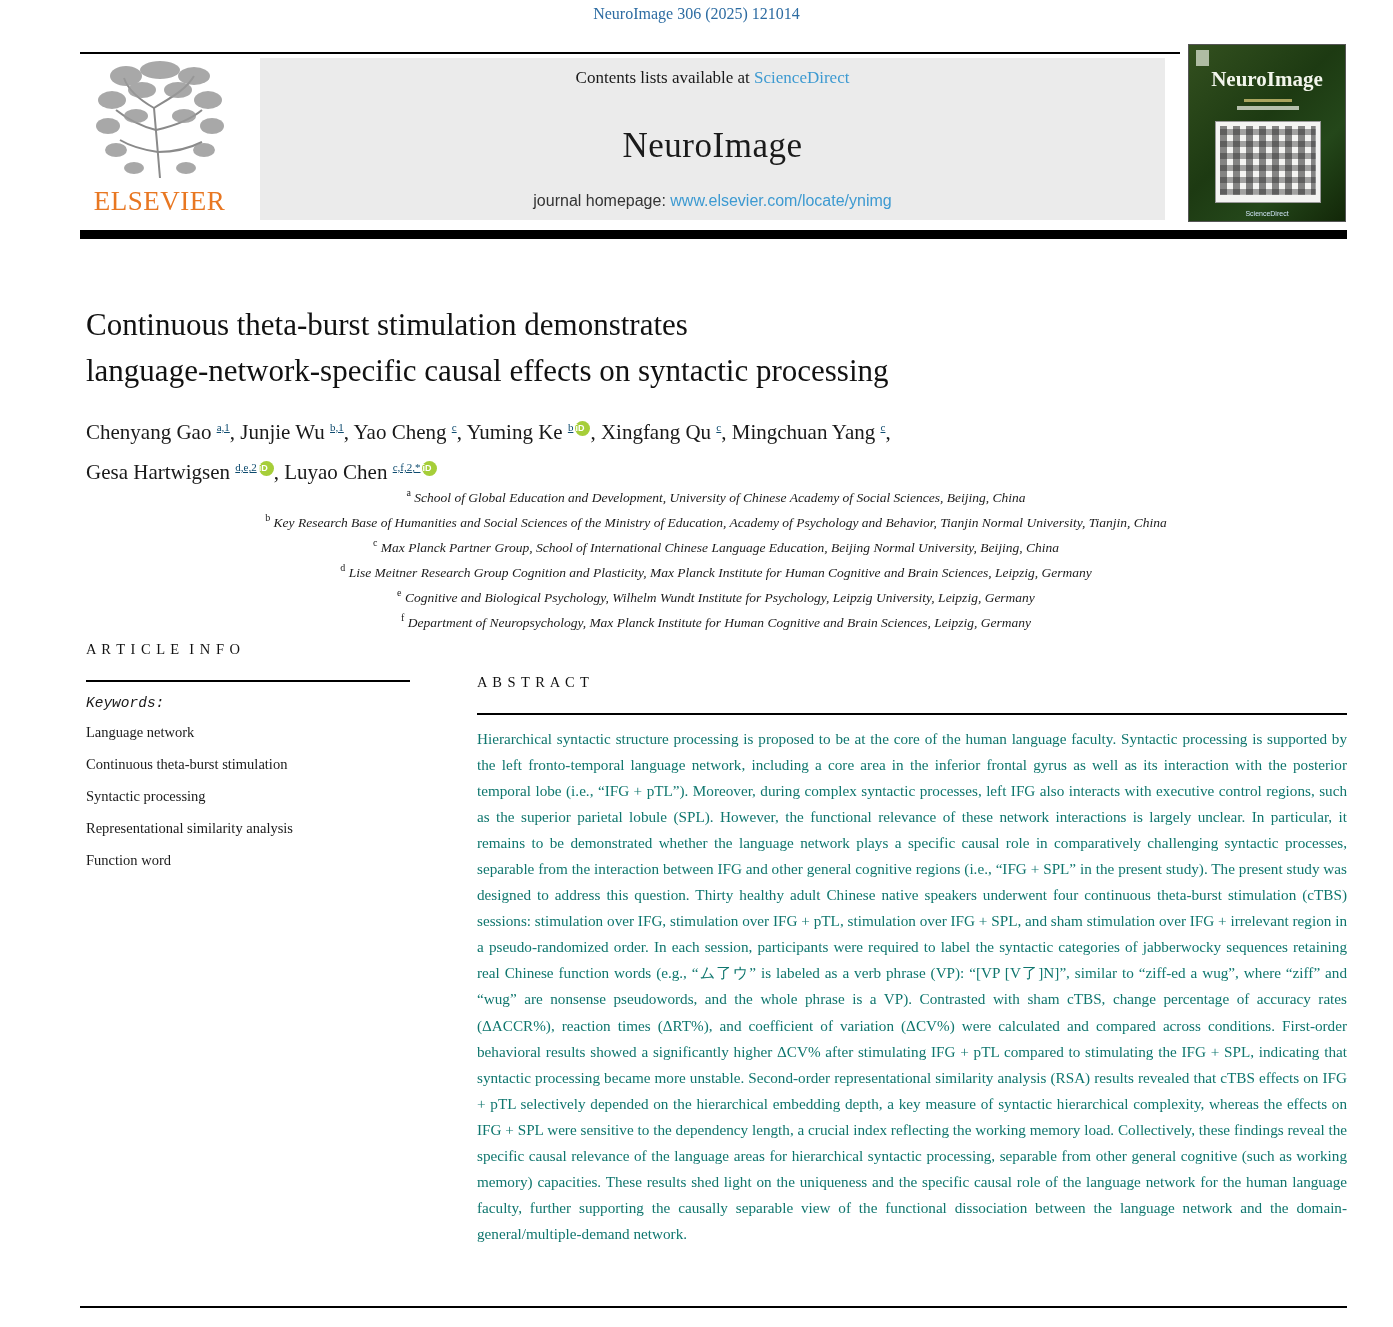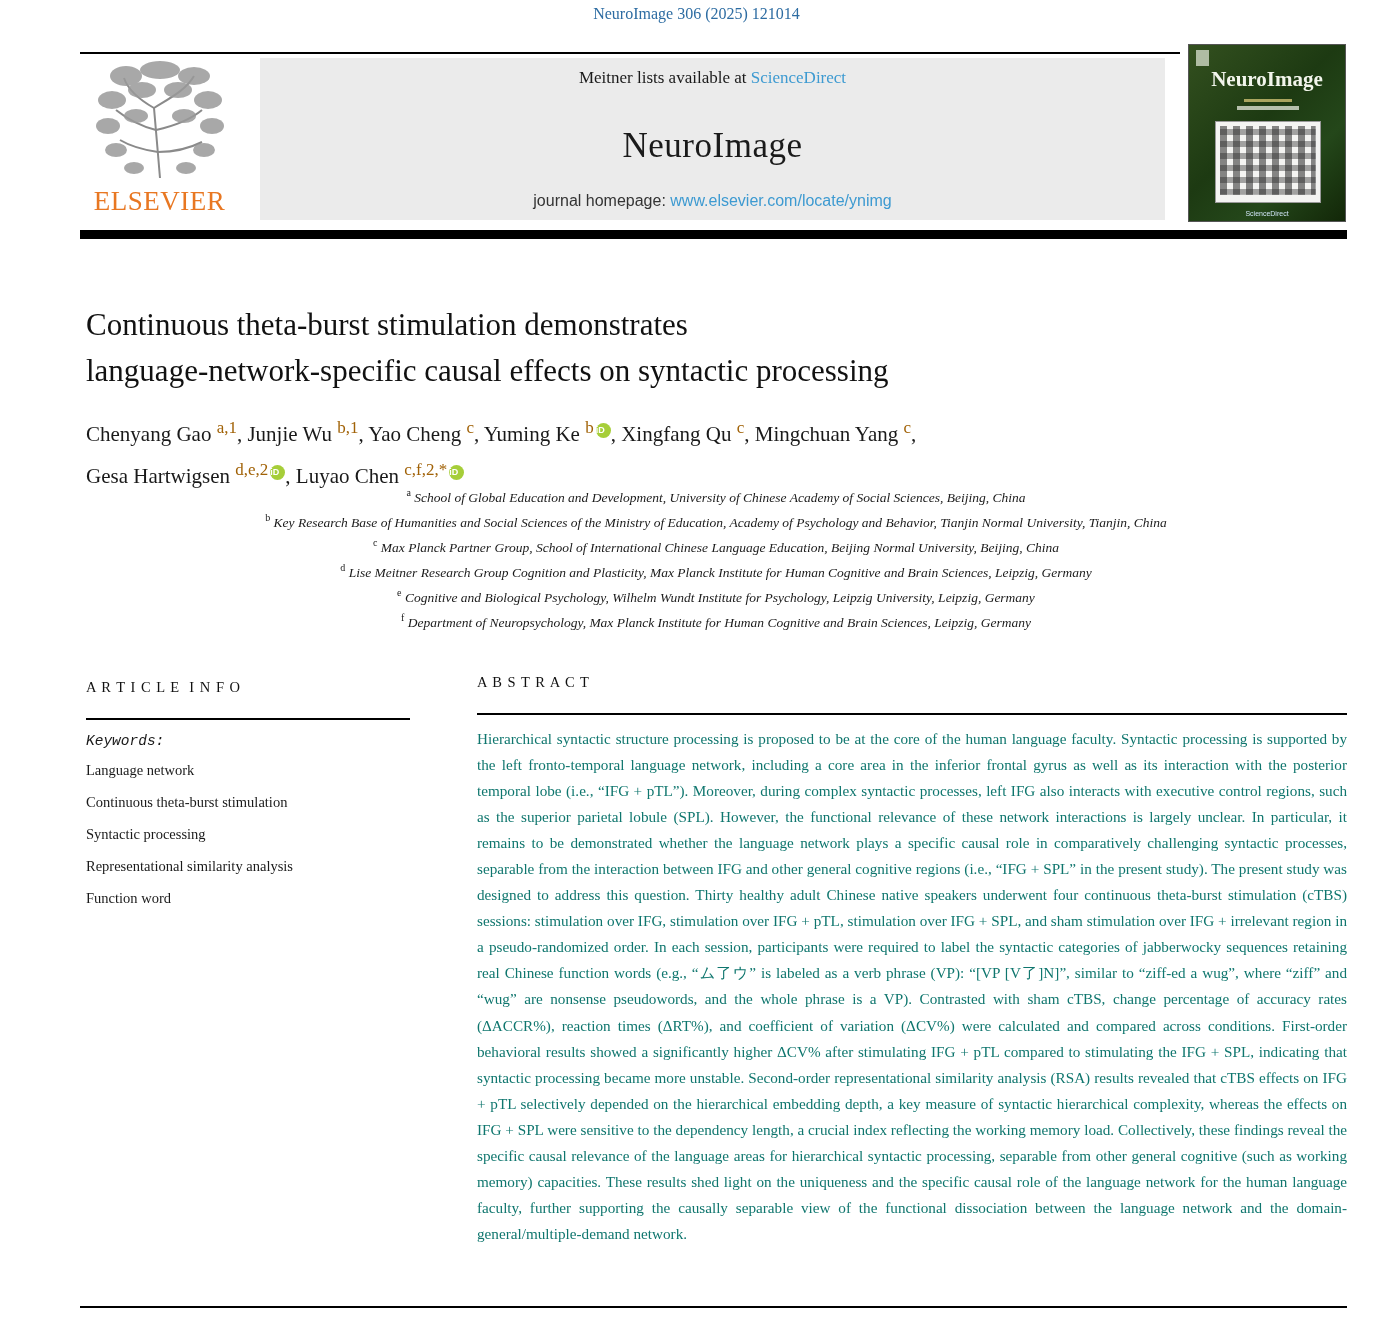--- a/index.html
+++ b/index.html
@@ -64,31 +64,31 @@
   }
   .cover .cover-footer {
     position: absolute; bottom: 4px; left: 0; width: 100%;
     text-align: center; color: #cfe3f5; font-size: 7px;
     font-family: "Liberation Sans", sans-serif;
   }
   .thick-bar { position: absolute; top: 230px; left: 80px; width: 1267px; height: 9px; background: #000; }
   
   .title { position: absolute; left: 86px; top: 302px; width: 1260px; font-size: 31px; font-weight: normal; line-height: 46px; color: #111; }
   .authors { position: absolute; left: 86px; top: 410px; width: 1230px; font-size: 21px; line-height: 35px; }
-  .authors sup { color: #a16207; font-size: 17px; }
+  .authors sup { color: #0c4a6e; font-size: 11px; text-decoration: underline; }
   .orcid-badge {
     display: inline-block; width: 15px; height: 15px; border-radius: 50%;
     background: #a6ce39; color: #fff; font-family: "Liberation Sans", sans-serif;
     font-size: 9px; line-height: 15px; text-align: left; vertical-align: super;
     margin-left: 2px; font-weight: bold;
   }
   .affiliations { position: absolute; left: 86px; top: 483px; width: 1260px; font-size: 13.5px; font-style: italic; line-height: 20.5px; text-align: center; }
   .affiliations sup { font-size: 10px; font-style: normal; }
   
-  .col-left { position: absolute; left: 86px; top: 679px; width: 330px; }
+  .col-left { position: absolute; left: 86px; top: 641px; width: 330px; }
   .col-right { position: absolute; left: 477px; top: 674px; width: 870px; }
   .section-heading { font-size: 14.5px; white-space: pre; letter-spacing: 1px; color: #111; }
   .heading-rule { height: 1.5px; background: #000; margin-top: 22px; }
   .col-left .heading-rule { width: 324px; }
   .col-right .heading-rule { width: 870px; }
   .keywords-label { margin-top: 13px; font-style: italic; font-size: 14.5px; font-family: Liberation Mono, monospace; }
   .keyword-item { font-size: 14.5px; line-height: 21px; margin-top: 11px; }
   .abstract-text {
     margin-top: 11px; font-size: 15.2px; line-height: 26.1px;
     text-align: justify; color: #0f766e;
@@ -131,21 +131,21 @@
         <ellipse cx="44" cy="108" rx="10" ry="6"></ellipse>
         <ellipse cx="96" cy="108" rx="10" ry="6"></ellipse>
       </g>
     </svg>
   </span>
   <span class="elsevier-name">ELSEVIER</span>
 </div>
 
 <div class="banner">
   <div class="contents-line">
-    <span>Meitner lists available at </span><a class="link">ScienceDirect</a>
+    <span>Contents lists available at </span><a class="link">ScienceDirect</a>
   </div>
   <div class="journal-name">NeuroImage</div>
   <div class="homepage-line">
     <span>journal homepage: </span><a class="link">www.elsevier.com/locate/ynimg</a>
   </div>
 </div>
 
 <div class="cover">
   <div class="mini-logo"></div>
   <div class="cover-title">NeuroImage</div>

